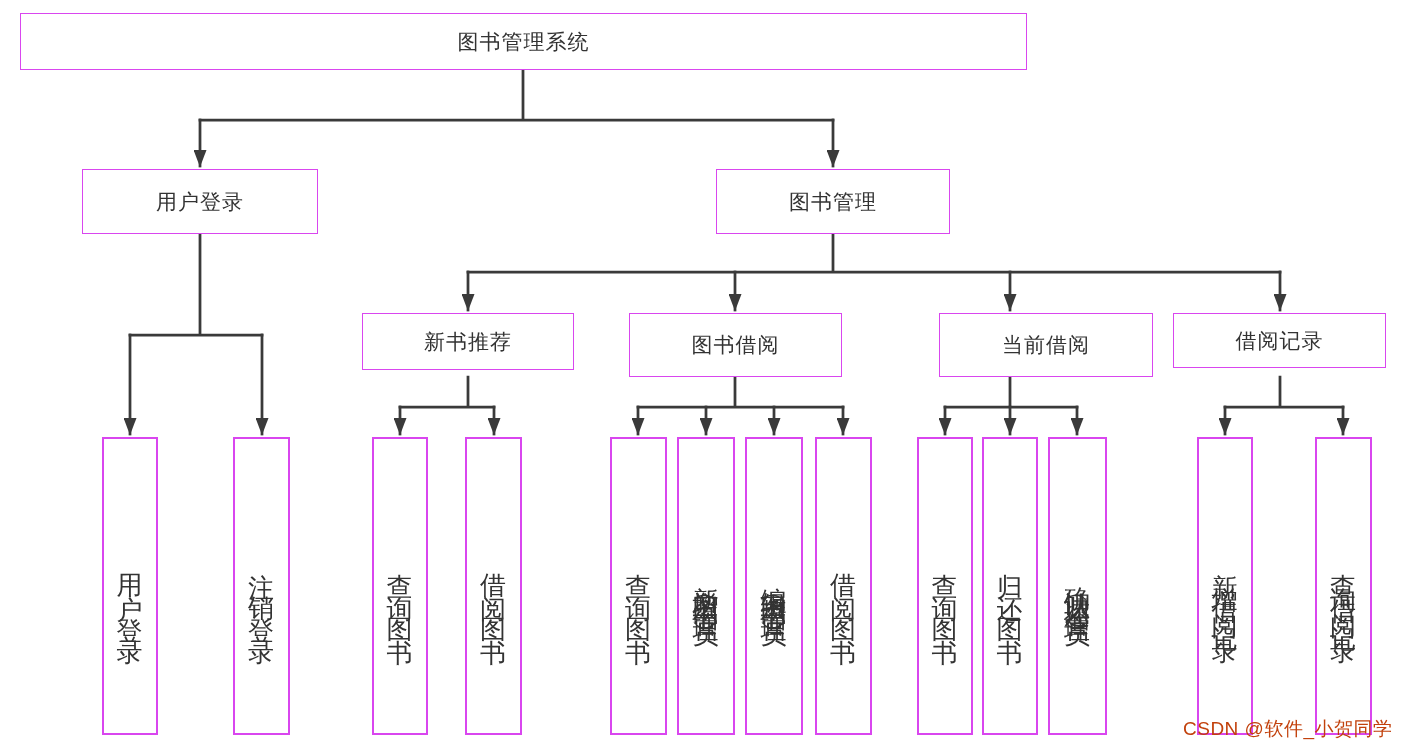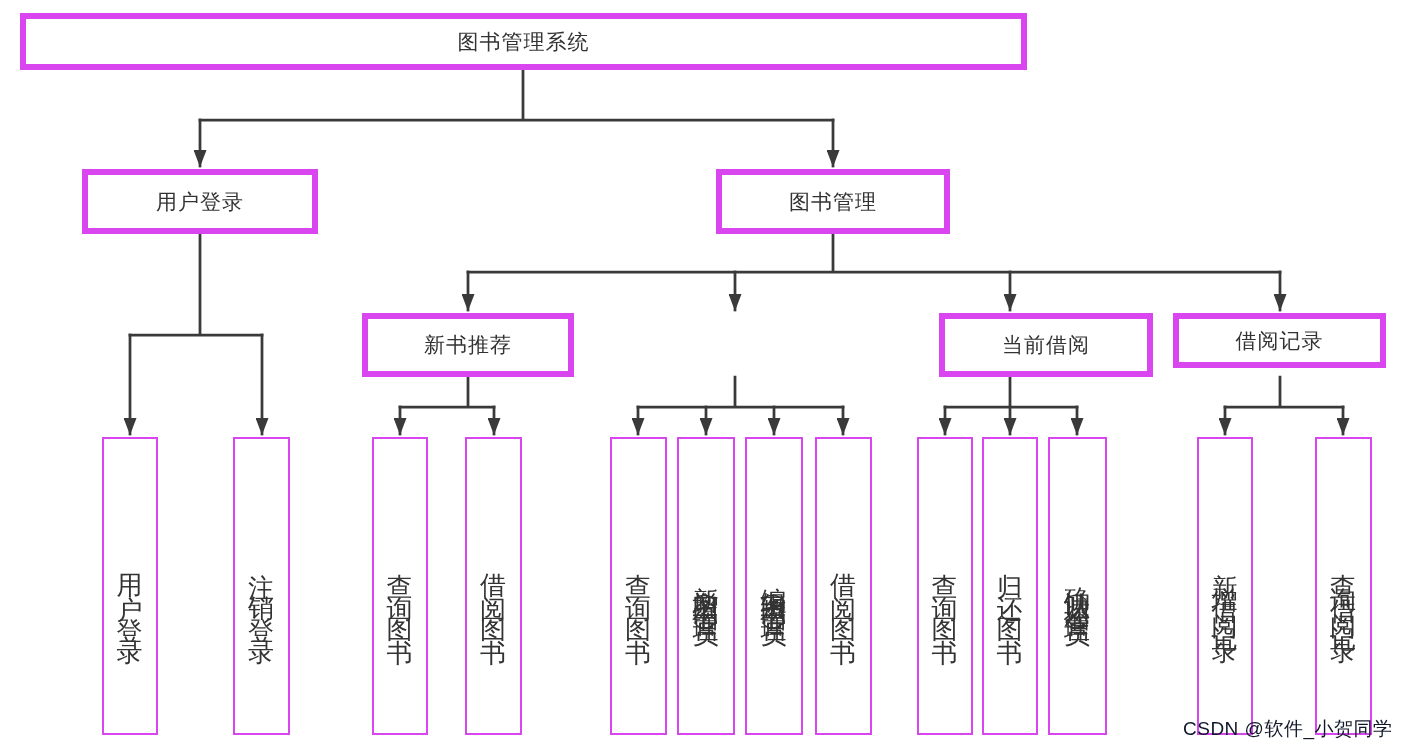--- a/index.html
+++ b/index.html
@@ -10,21 +10,21 @@
     height: 747px;
     background: #ffffff;
     overflow: hidden;
     font-family: "Liberation Sans", "DejaVu Sans", sans-serif;
     color: #333333;
   }
   .node {
     position: absolute;
     box-sizing: border-box;
     background: #ffffff;
-    border: 6px solid #d946ef;
+    border: 1px solid #d946ef;
     display: flex;
     align-items: center;
     justify-content: center;
     text-align: center;
     z-index: 2;
   }
   .h-node { font-size: 21px; letter-spacing: 1px; }
   .leaf   { border-width: 2.5px; font-size: 26px; }
   .leaf .vtext {
     writing-mode: vertical-rl;
@@ -45,21 +45,21 @@
     stroke: #3a3a3a;
     stroke-width: 2.75;
     stroke-linecap: square;
   }
   .watermark {
     position: absolute;
     left: 1183px;
     top: 716px;
     font-size: 19px;
     letter-spacing: 0.5px;
-    color: #0f172a;
+    color: #c2410c;
     z-index: 3;
     white-space: nowrap;
   }
 </style>
 </head>
 <body>
 
 <div class="canvas">
 
   <svg class="wires" width="1405" height="747" viewBox="0 0 1405 747">
@@ -107,22 +107,25 @@
     <span>图书管理系统</span>
   </div>
 
   <div class="node h-node" style="left:82px; top:169px; width:236px; height:65px;">
     <span>用户登录</span>
   </div>
   <div class="node h-node" style="left:716px; top:169px; width:234px; height:65px;">
     <span>图书管理</span>
   </div>
 
-  <div class="node h-node" style="left:362px; top:313px; width:212px; height:64px;">
+  <div class="node h-node" style="left:362px; top:313px; width:212px; height:57px;">
     <span>新书推荐</span>
+  </div>
+  <div class="node h-node" style="left:629px; top:313px; width:213px; height:64px;">
+    <span>图书借阅</span>
   </div>
   <div class="node h-node" style="left:903px; top:313px; width:214px; height:64px;margin-left:36px;">
     <span>当前借阅</span>
   </div>
   <div class="node h-node" style="left:1173px; top:313px; width:213px; height:55px;">
     <span>借阅记录</span>
   </div>
 
   <div class="node leaf v4" style="left:102px; top:437px; width:56px; height:298px;">
     <span class="vtext">用户登录</span>

